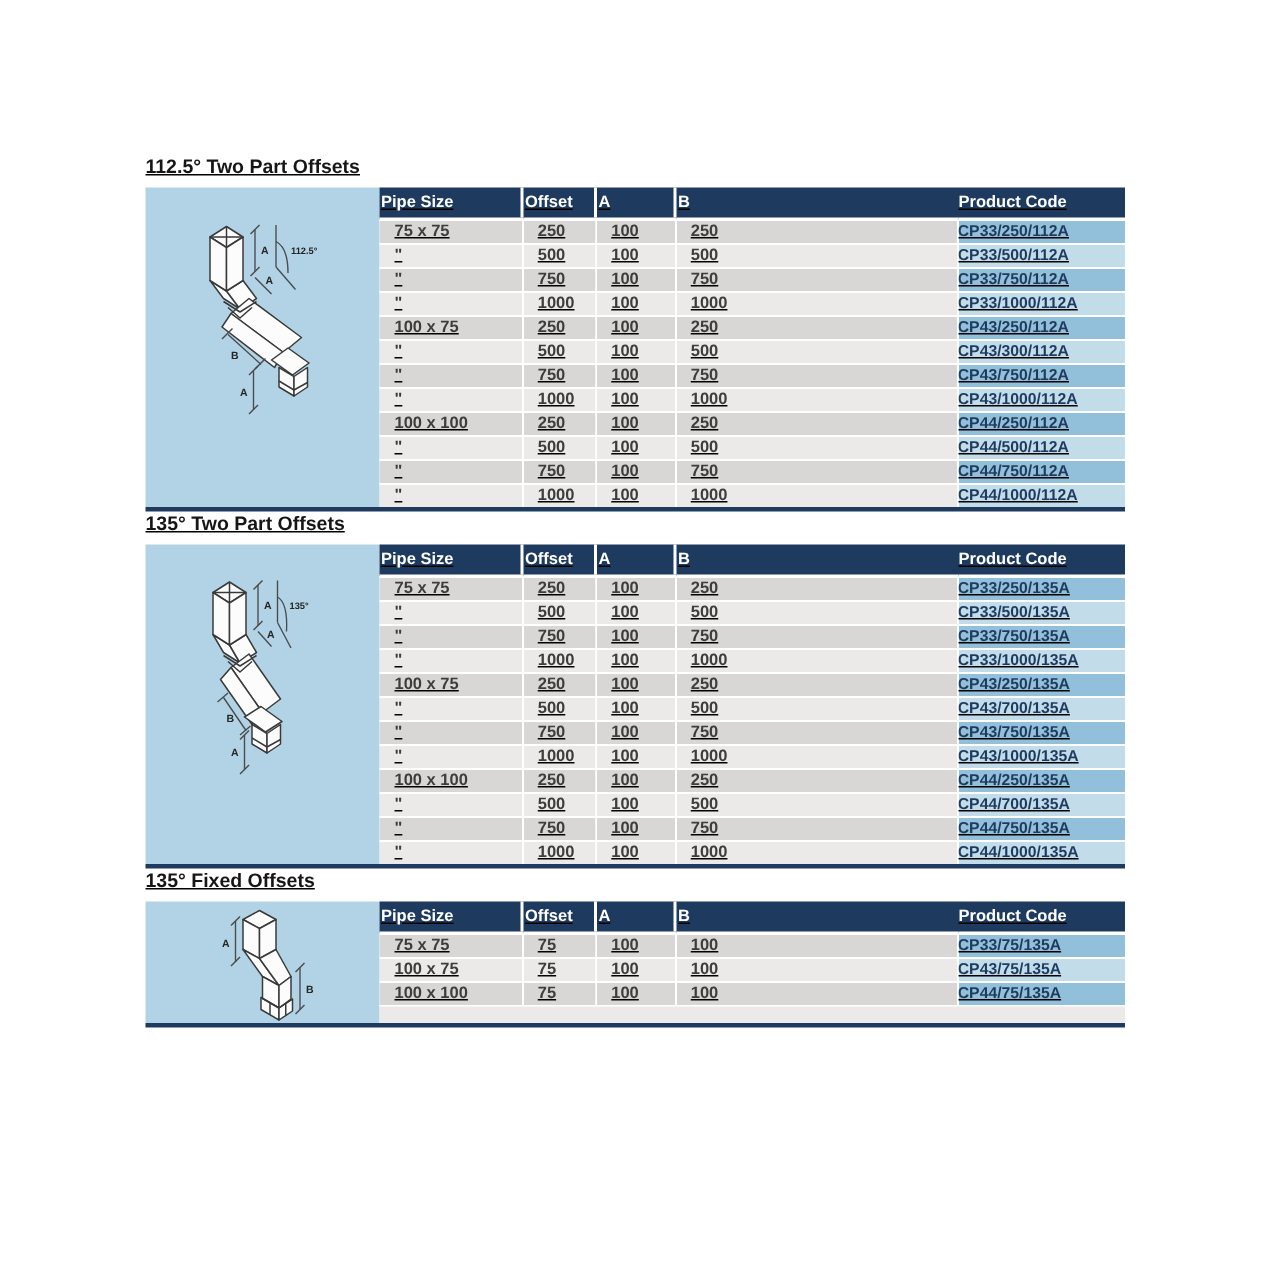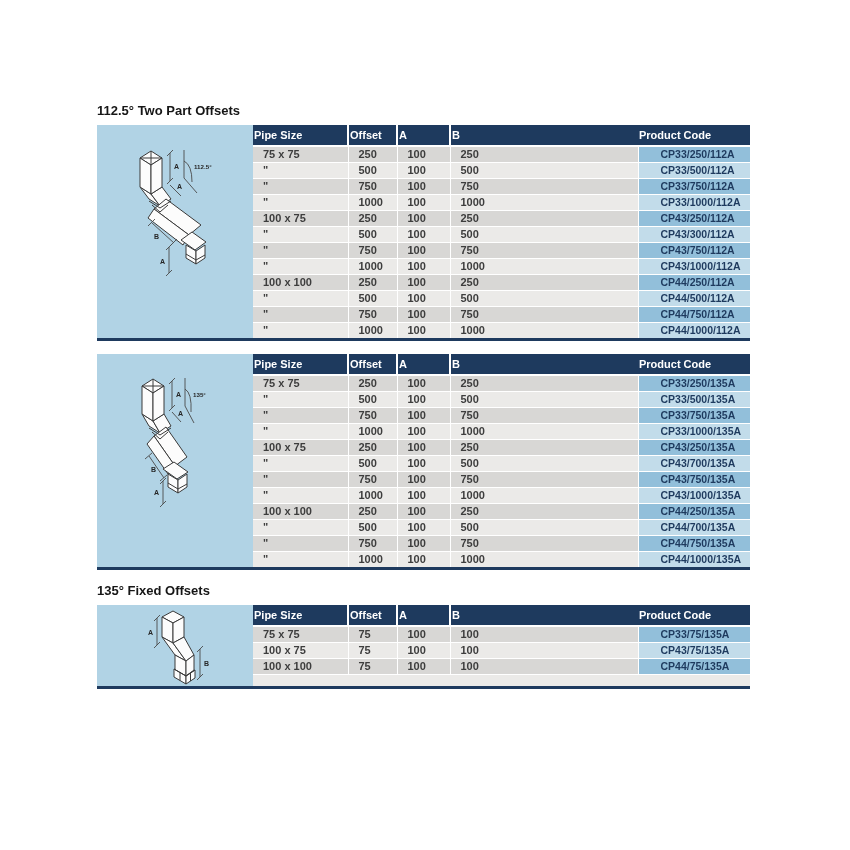--- a/index.html
+++ b/index.html
@@ -5,21 +5,21 @@
   :root{
     --navy:#1e3a5e; --panel_blue:#b1d3e5; --row_dark:#d8d7d5; --row_light:#ebeae8;
     --code_dark:#92bfda; --code_light:#c2dcea; --title_text:#161616; --cell_text:#3d3d3d;
   }
   html,body{margin:0;padding:0;}
   body{
     width:850px;height:850px;background:#ffffff;overflow:hidden;position:relative;
     font-family:"Liberation Sans",sans-serif;
   }
   .page{position:absolute;left:97px;top:103px;width:653px;}
-  .section{margin-bottom:13px;}
+  .section{text-decoration:underline;}
   .section-title{
     font-size:13px;font-weight:bold;color:var(--title_text);
     margin:0 0 7px 0;
   }
   .card{display:flex;border-bottom:3px solid var(--navy);}
   .panel{flex:0 0 156px;width:156px;background:var(--panel_blue);overflow:hidden;}
   .panel svg{display:block;}
   .content{flex:1 1 auto;min-width:0;}
   table{border-collapse:collapse;table-layout:fixed;width:100%;}
   col.w0{width:95px}col.w1{width:49px}col.w2{width:53px}col.w3{width:188px}col.w4{width:112px}
@@ -31,21 +31,21 @@
   td{
     font-size:11px;font-weight:bold;color:var(--cell_text);height:13px;line-height:13px;
     padding:1px 0 1px 10px;border-top:1px solid #ffffff;border-left:1px solid #ffffff;
     white-space:nowrap;overflow:hidden;
   }
   td:first-child{border-left:none;}
   tr.dark td{background:var(--row_dark);}
   tr.light td{background:var(--row_light);}
   tr.dark td.code{background:var(--code_dark);}
   tr.light td.code{background:var(--code_light);}
-  td.code{color:var(--navy);font-size:10.5px;padding-left:22px;}
+  td.code{color:var(--navy);font-size:10.5px;padding-left:0;}
   .footer-strip{height:11px;background:var(--row_light);border-top:1px solid #ffffff;}
   .pipe{stroke:#3a3a3a;stroke-width:1;fill:#fcfcfc;stroke-linejoin:round;}
   .dims{stroke:#4a4a4a;stroke-width:0.9;fill:none;}
   .lbl{fill:#262626;font-size:7px;font-weight:bold;font-family:"Liberation Sans",sans-serif;}
   .lbl-angle{font-size:6.2px;}
 </style>
 </head>
 <body>
 
 <div class="page">
@@ -199,20 +199,21 @@
                 <td>1000</td>
                 <td class="code">CP44/1000/112A</td>
               </tr>
             </tbody>
         </table>
       </div>
     </div>
   </div>
 
   <div class="section">
+    <div class="section-title">135° Two Part Offsets</div>
     <div class="card">
       <div class="panel">
         <svg width="156" height="210" viewBox="0 0 156 210">
           <g class="pipe">
             <polygon points="45,60 52,72 63,79 56,67"></polygon>
             <polygon points="56,67 63,79 74,72 67,60"></polygon>
             <polygon points="45,32 56,25 67,32 56,39"></polygon>
             <polygon points="45,32 45,60 56,67 56,39"></polygon>
             <polygon points="56,39 56,67 67,60 67,32"></polygon>
             <line x1="45" y1="32" x2="67" y2="32"></line>

